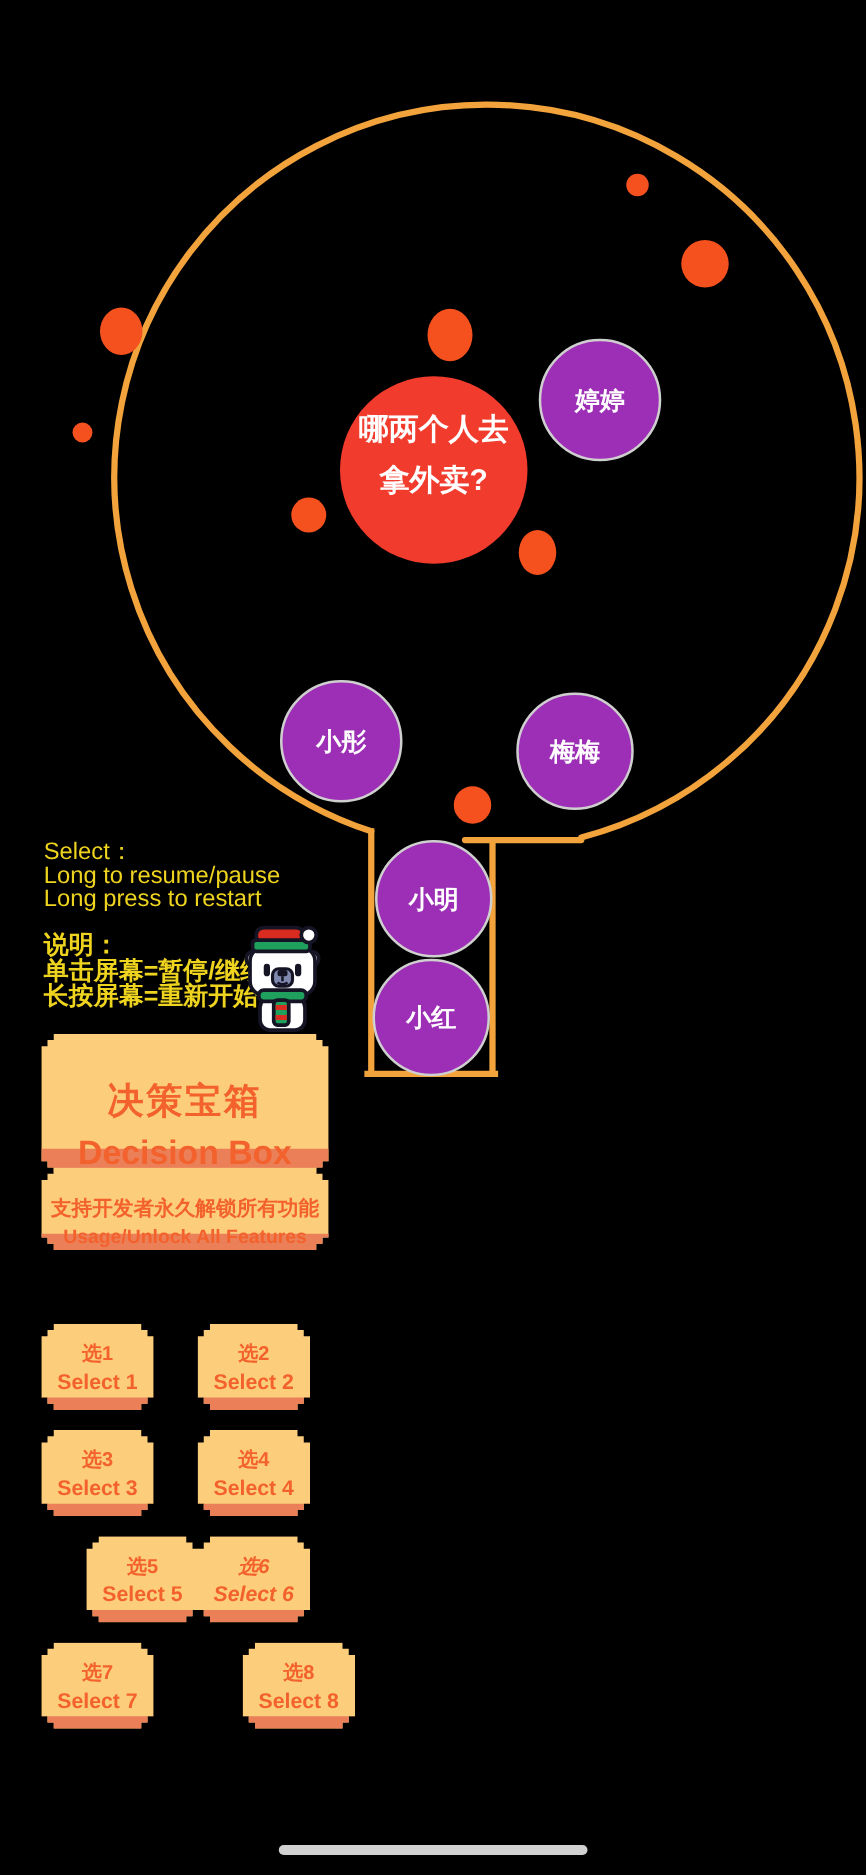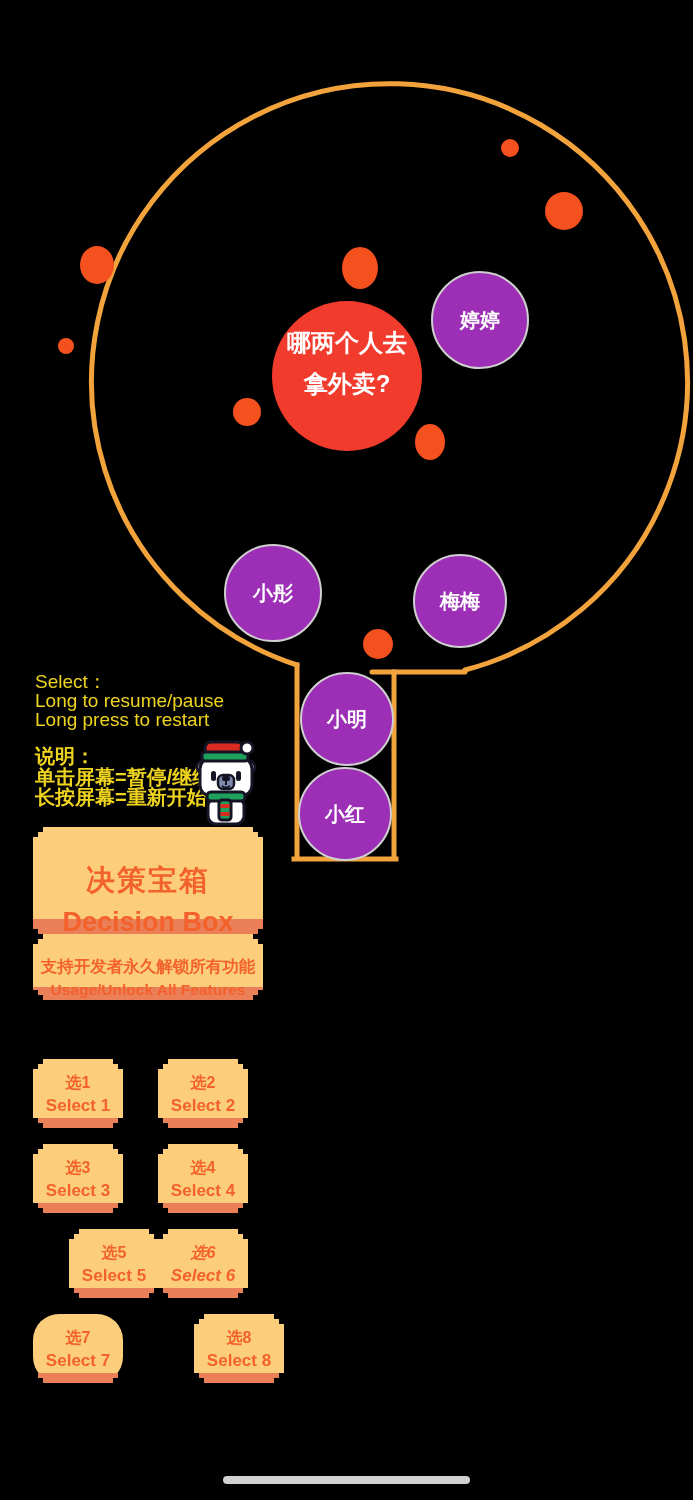--- a/index.html
+++ b/index.html
@@ -192,21 +192,21 @@
     <div class="t-en">Select 5</div>
   </div>
 </div>
 <div class="pixel-btn select-btn" style="left:158px;top:1229px;font-style:italic;">
   <div class="band"></div>
   <div class="btn-inner">
     <div class="t-cn">选6</div>
     <div class="t-en">Select 6</div>
   </div>
 </div>
-<div class="pixel-btn select-btn" style="left:33px;top:1314px;border-radius:26px;">
+<div class="pixel-btn select-btn" style="left:33px;top:1314px;">
   <div class="band"></div>
   <div class="btn-inner">
     <div class="t-cn">选7</div>
     <div class="t-en">Select 7</div>
   </div>
 </div>
 <div class="pixel-btn select-btn" style="left:158px;top:1314px;margin-left:36px;">
   <div class="band"></div>
   <div class="btn-inner">
     <div class="t-cn">选8</div>

